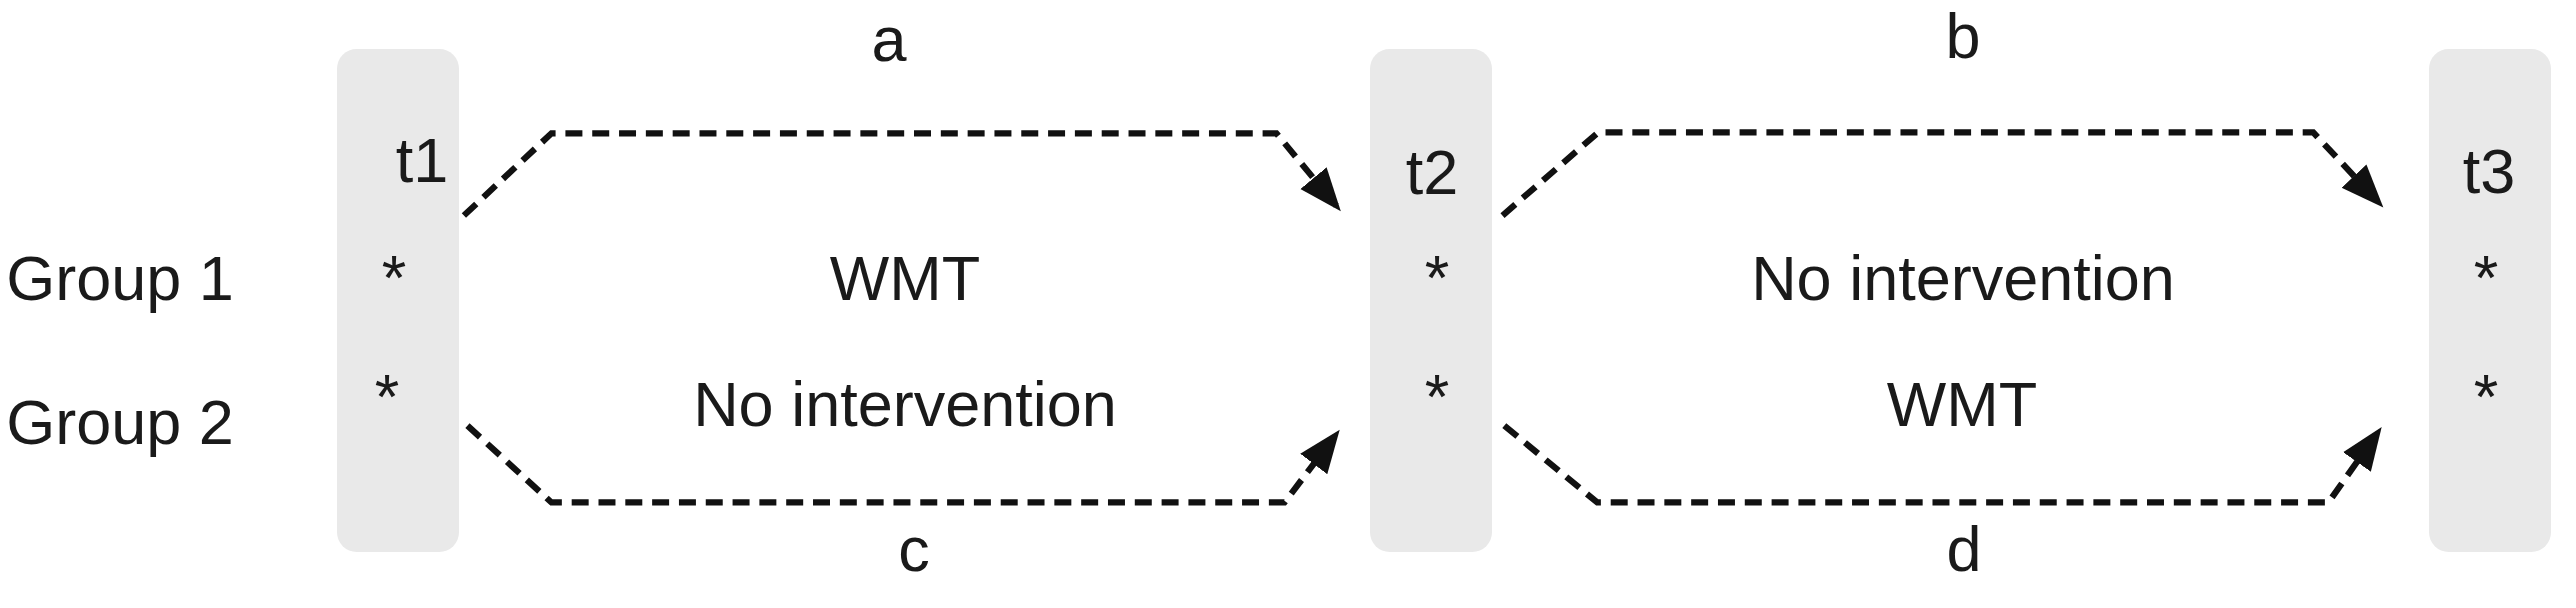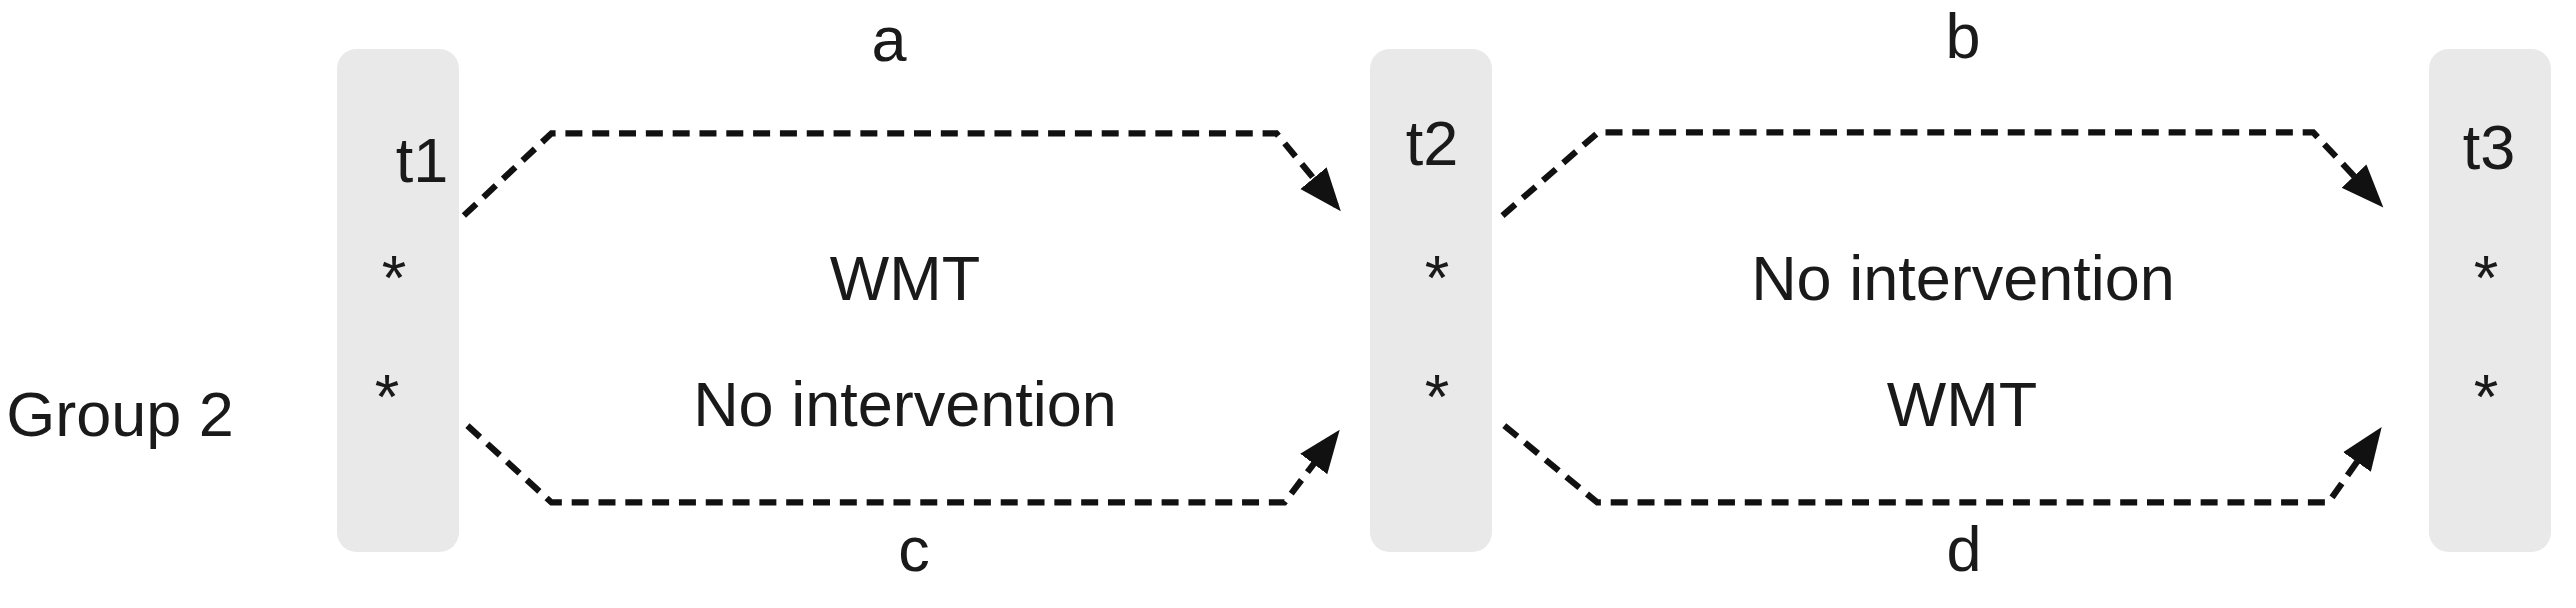--- a/index.html
+++ b/index.html
@@ -53,32 +53,33 @@
     <path class="dashed" d="M1681,241 L1788,148 L2588,148 L2661,226" marker-end="url(#ah)"></path>
     <path class="dashed" d="M523,476 L617,562 L1437,562 L1494,487" marker-end="url(#ah)"></path>
     <path class="dashed" d="M1683,476 L1787,562 L2605,562 L2660,484" marker-end="url(#ah)"></path>
   </svg>
 
   <div class="pillar" style="left:337px"></div>
   <div class="pillar" style="left:1370px"></div>
   <div class="pillar" style="left:2429px"></div>
 
   <div class="txt" style="left:422px;top:129px">t1</div>
-  <div class="txt" style="left:1432px;top:112px">t2</div>
-  <div class="txt" style="left:2489px;top:116px">t3</div>
+  <div class="txt" style="left:1432px;top:141px">t2</div>
+  <div class="txt" style="left:2489px;top:140px">t3</div>
 
   <div class="txt" style="left:394px;top:246px">*</div>
   <div class="txt" style="left:1437px;top:246px">*</div>
   <div class="txt" style="left:2486px;top:246px">*</div>
 
   <div class="txt" style="left:387px;top:365px">*</div>
   <div class="txt" style="left:1437px;top:365px">*</div>
   <div class="txt" style="left:2486px;top:365px">*</div>
 
-  <div class="txt" style="left:120px;top:383px">Group 2</div>
+  <div class="txt" style="left:120px;top:247px">Group 1</div>
+  <div class="txt" style="left:120px;top:391px">Group 2</div>
 
   <div class="txt" style="left:905px;top:247px">WMT</div>
   <div class="txt" style="left:905px;top:373px">No intervention</div>
 
   <div class="txt" style="left:1963px;top:247px">No intervention</div>
   <div class="txt" style="left:1962px;top:373px">WMT</div>
 
   <div class="txt" style="left:889px;top:8px">a</div>
   <div class="txt" style="left:1963px;top:5.4px">b</div>
   <div class="txt" style="left:914px;top:518px">c</div>

